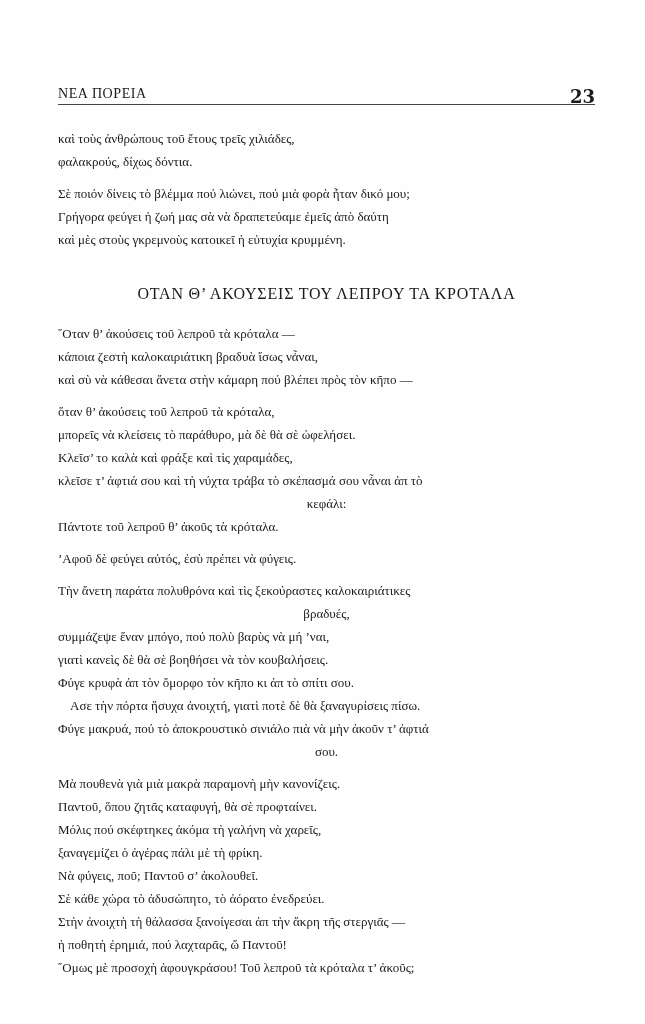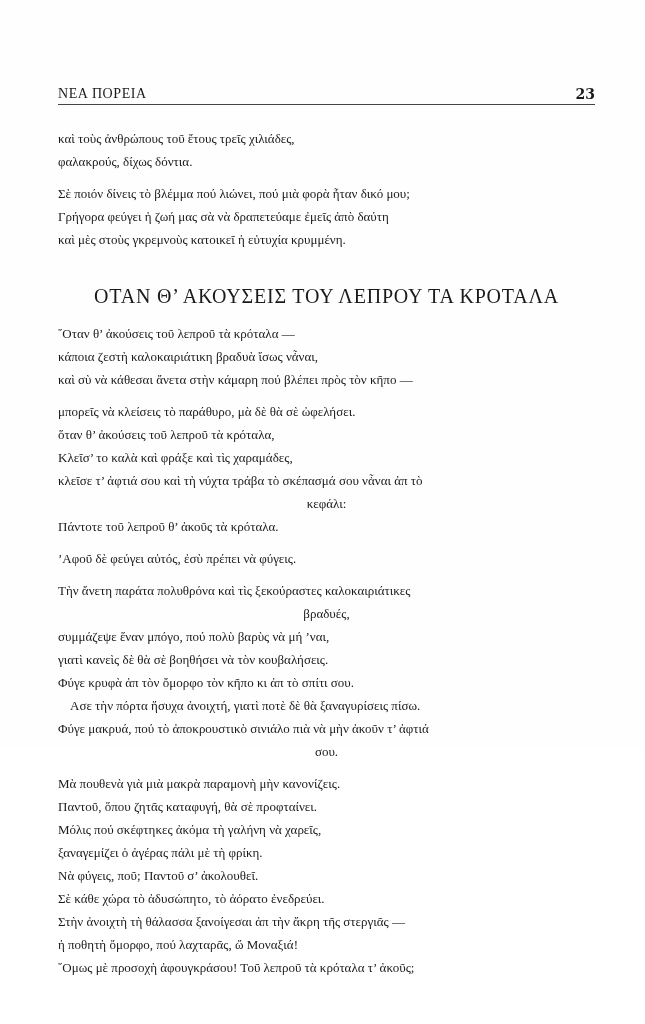--- a/index.html
+++ b/index.html
@@ -3,30 +3,30 @@
   <meta charset="utf-8">
   <style>
     html, body { margin: 0; padding: 0; background: #ffffff; }
     body { width: 645px; height: 1024px; position: relative; overflow: hidden; color: #1a1a1a;
            font-family: "DejaVu Serif", "Liberation Serif", serif; }
     .page { position: absolute; left: 0; top: 0; width: 645px; height: 748px; background: #fefefe; }
     .running-head { position: absolute; left: 58px; top: 86px; width: 537px; height: 18px;
                     border-bottom: 1.2px solid #444; }
     .running-title { position: absolute; left: 0; top: 0; font-size: 14px; letter-spacing: 0.6px;
                      font-family: "Liberation Serif", serif; }
-    .page-number { position: absolute; right: 0; top: 0; font-size: 14px; font-weight: bold;
+    .page-number { position: absolute; right: 0; top: 0; font-size: 18px; font-weight: bold;
                    font-family: "DejaVu Serif", serif; }
     .body-text { position: absolute; left: 58px; width: 537px;
                  font-family: "Liberation Serif", serif; font-size: 13px; line-height: 23px; }
     .line { display: block; white-space: nowrap; }
     .line.right { text-align: center; }
     .line.indent { padding-left: 12px; }
     .stanza { margin-bottom: 9px; }
     .poem-title { position: absolute; left: 58px; width: 537px; top: 285px; text-align: center;
-                  font-family: "Liberation Serif", serif; font-size: 20px; letter-spacing: 0.8px; }
+                  font-family: "Liberation Serif", serif; font-size: 16px; letter-spacing: 0.8px; }
   </style>
 </head>
 <body>
 
 <div class="page">
 
   <div class="running-head">
     <span class="running-title">ΝΕΑ ΠΟΡΕΙΑ</span>
     <span class="page-number">23</span>
   </div>
@@ -45,22 +45,22 @@
 
   <div class="poem-title">ΟΤΑΝ Θ’ ΑΚΟΥΣΕΙΣ ΤΟΥ ΛΕΠΡΟΥ ΤΑ ΚΡΟΤΑΛΑ</div>
 
   <div class="body-text" style="top:322px;">
     <div class="stanza">
       <span class="line">῞Οταν θ’ ἀκούσεις τοῦ λεπροῦ τὰ κρόταλα —</span>
       <span class="line">κάποια ζεστὴ καλοκαιριάτικη βραδυὰ ἴσως νἆναι,</span>
       <span class="line">καὶ σὺ νὰ κάθεσαι ἄνετα στὴν κάμαρη πού βλέπει πρὸς τὸν κῆπο —</span>
     </div>
     <div class="stanza">
+      <span class="line">ὅταν θ’ ἀκούσεις τοῦ λεπροῦ τὰ κρόταλα,</span>
       <span class="line">μπορεῖς νὰ κλείσεις τὸ παράθυρο, μὰ δὲ θὰ σὲ ὠφελήσει.</span>
-      <span class="line">ὅταν θ’ ἀκούσεις τοῦ λεπροῦ τὰ κρόταλα,</span>
       <span class="line">Κλεῖσ’ το καλὰ καὶ φράξε καὶ τὶς χαραμάδες,</span>
       <span class="line">κλεῖσε τ’ ἀφτιά σου καὶ τὴ νύχτα τράβα τὸ σκέπασμά σου νἆναι ἀπ τὸ</span>
       <span class="line right">κεφάλι:</span>
       <span class="line">Πάντοτε τοῦ λεπροῦ θ’ ἀκοῦς τὰ κρόταλα.</span>
     </div>
     <div class="stanza">
       <span class="line">’Αφοῦ δὲ φεύγει αὐτός, ἐσὺ πρέπει νὰ φύγεις.</span>
     </div>
     <div class="stanza">
       <span class="line">Τὴν ἄνετη παράτα πολυθρόνα καὶ τὶς ξεκούραστες καλοκαιριάτικες</span>
@@ -73,18 +73,18 @@
       <span class="line right">σου.</span>
     </div>
     <div class="stanza">
       <span class="line">Μὰ πουθενὰ γιὰ μιὰ μακρὰ παραμονὴ μὴν κανονίζεις.</span>
       <span class="line">Παντοῦ, ὅπου ζητᾶς καταφυγή, θὰ σὲ προφταίνει.</span>
       <span class="line">Μόλις πού σκέφτηκες ἀκόμα τὴ γαλήνη νὰ χαρεῖς,</span>
       <span class="line">ξαναγεμίζει ὁ ἀγέρας πάλι μὲ τὴ φρίκη.</span>
       <span class="line">Νὰ φύγεις, ποῦ; Παντοῦ σ’ ἀκολουθεῖ.</span>
       <span class="line">Σὲ κάθε χώρα τὸ ἀδυσώπητο, τὸ ἀόρατο ἐνεδρεύει.</span>
       <span class="line">Στὴν ἀνοιχτὴ τὴ θάλασσα ξανοίγεσαι ἀπ τὴν ἄκρη τῆς στεργιᾶς —</span>
-      <span class="line">ἡ ποθητὴ ὄμορφο, πού λαχταρᾶς, ὤ Μοναξιά!</span>
+      <span class="line">ἡ ποθητὴ ἐρημιά, πού λαχταρᾶς, ὤ Παντοῦ!</span>
       <span class="line">῞Ομως μὲ προσοχὴ ἀφουγκράσου! Τοῦ λεπροῦ τὰ κρόταλα τ’ ἀκοῦς;</span>
     </div>
   </div>
 
 </div>
 
 </body></html>

